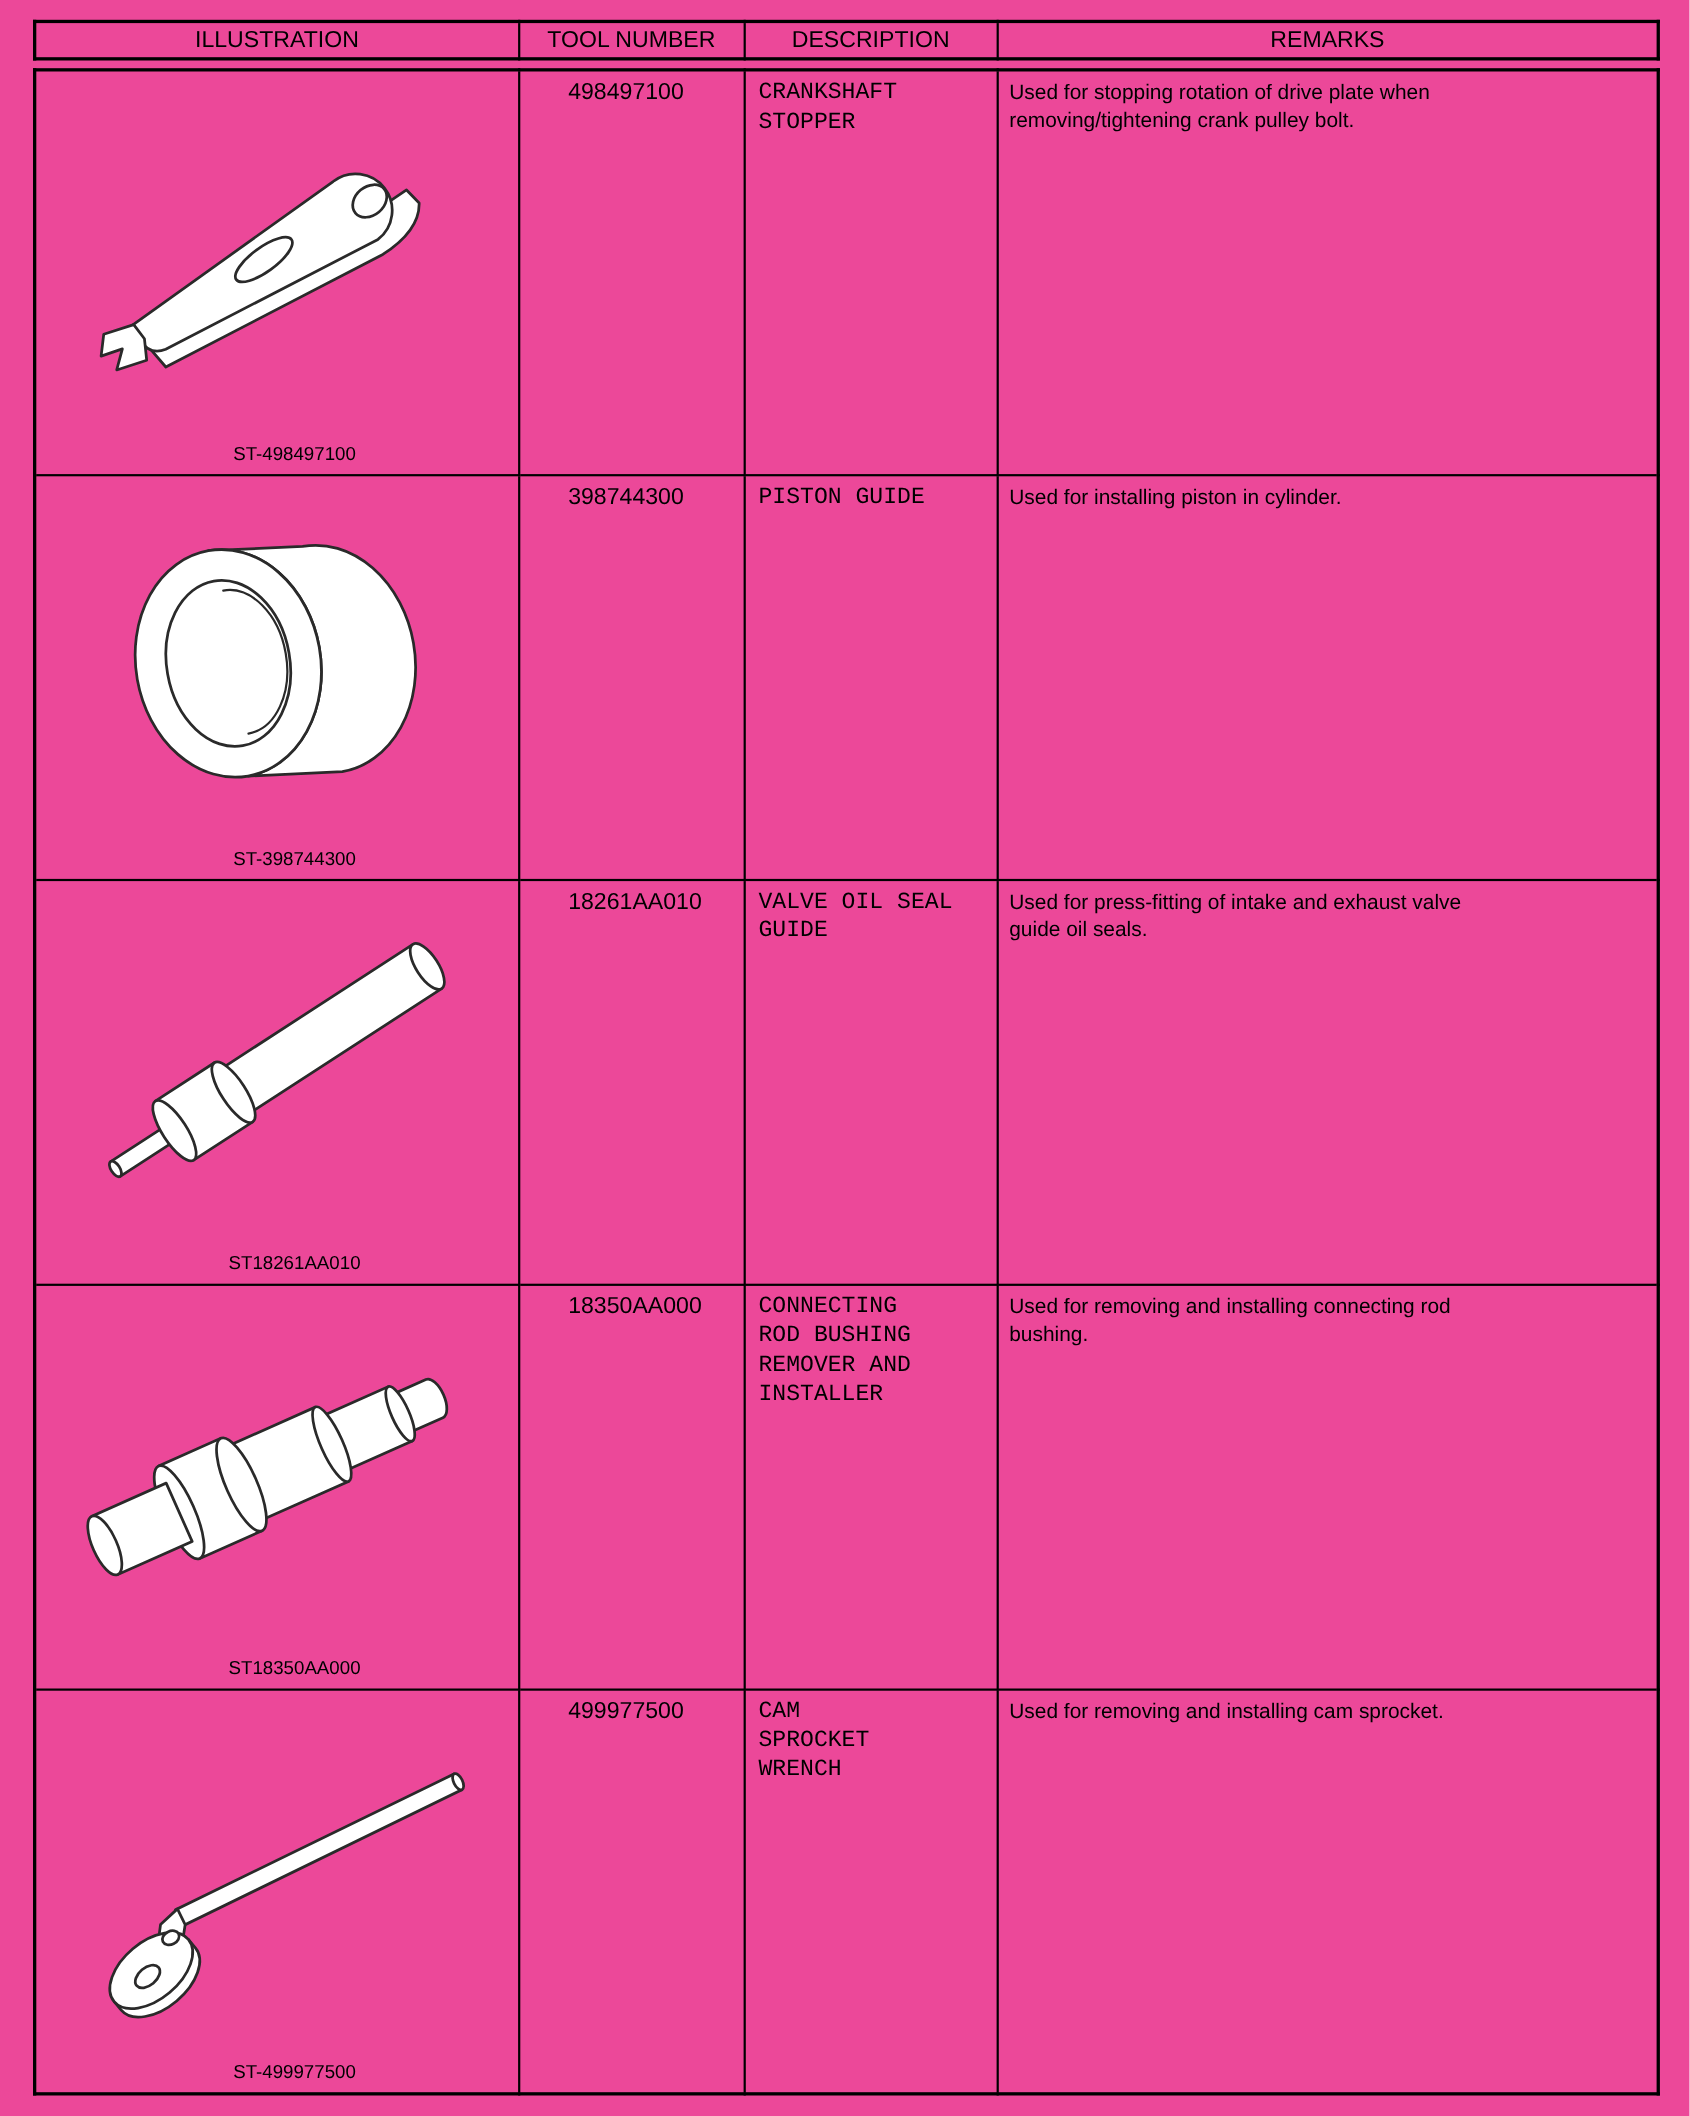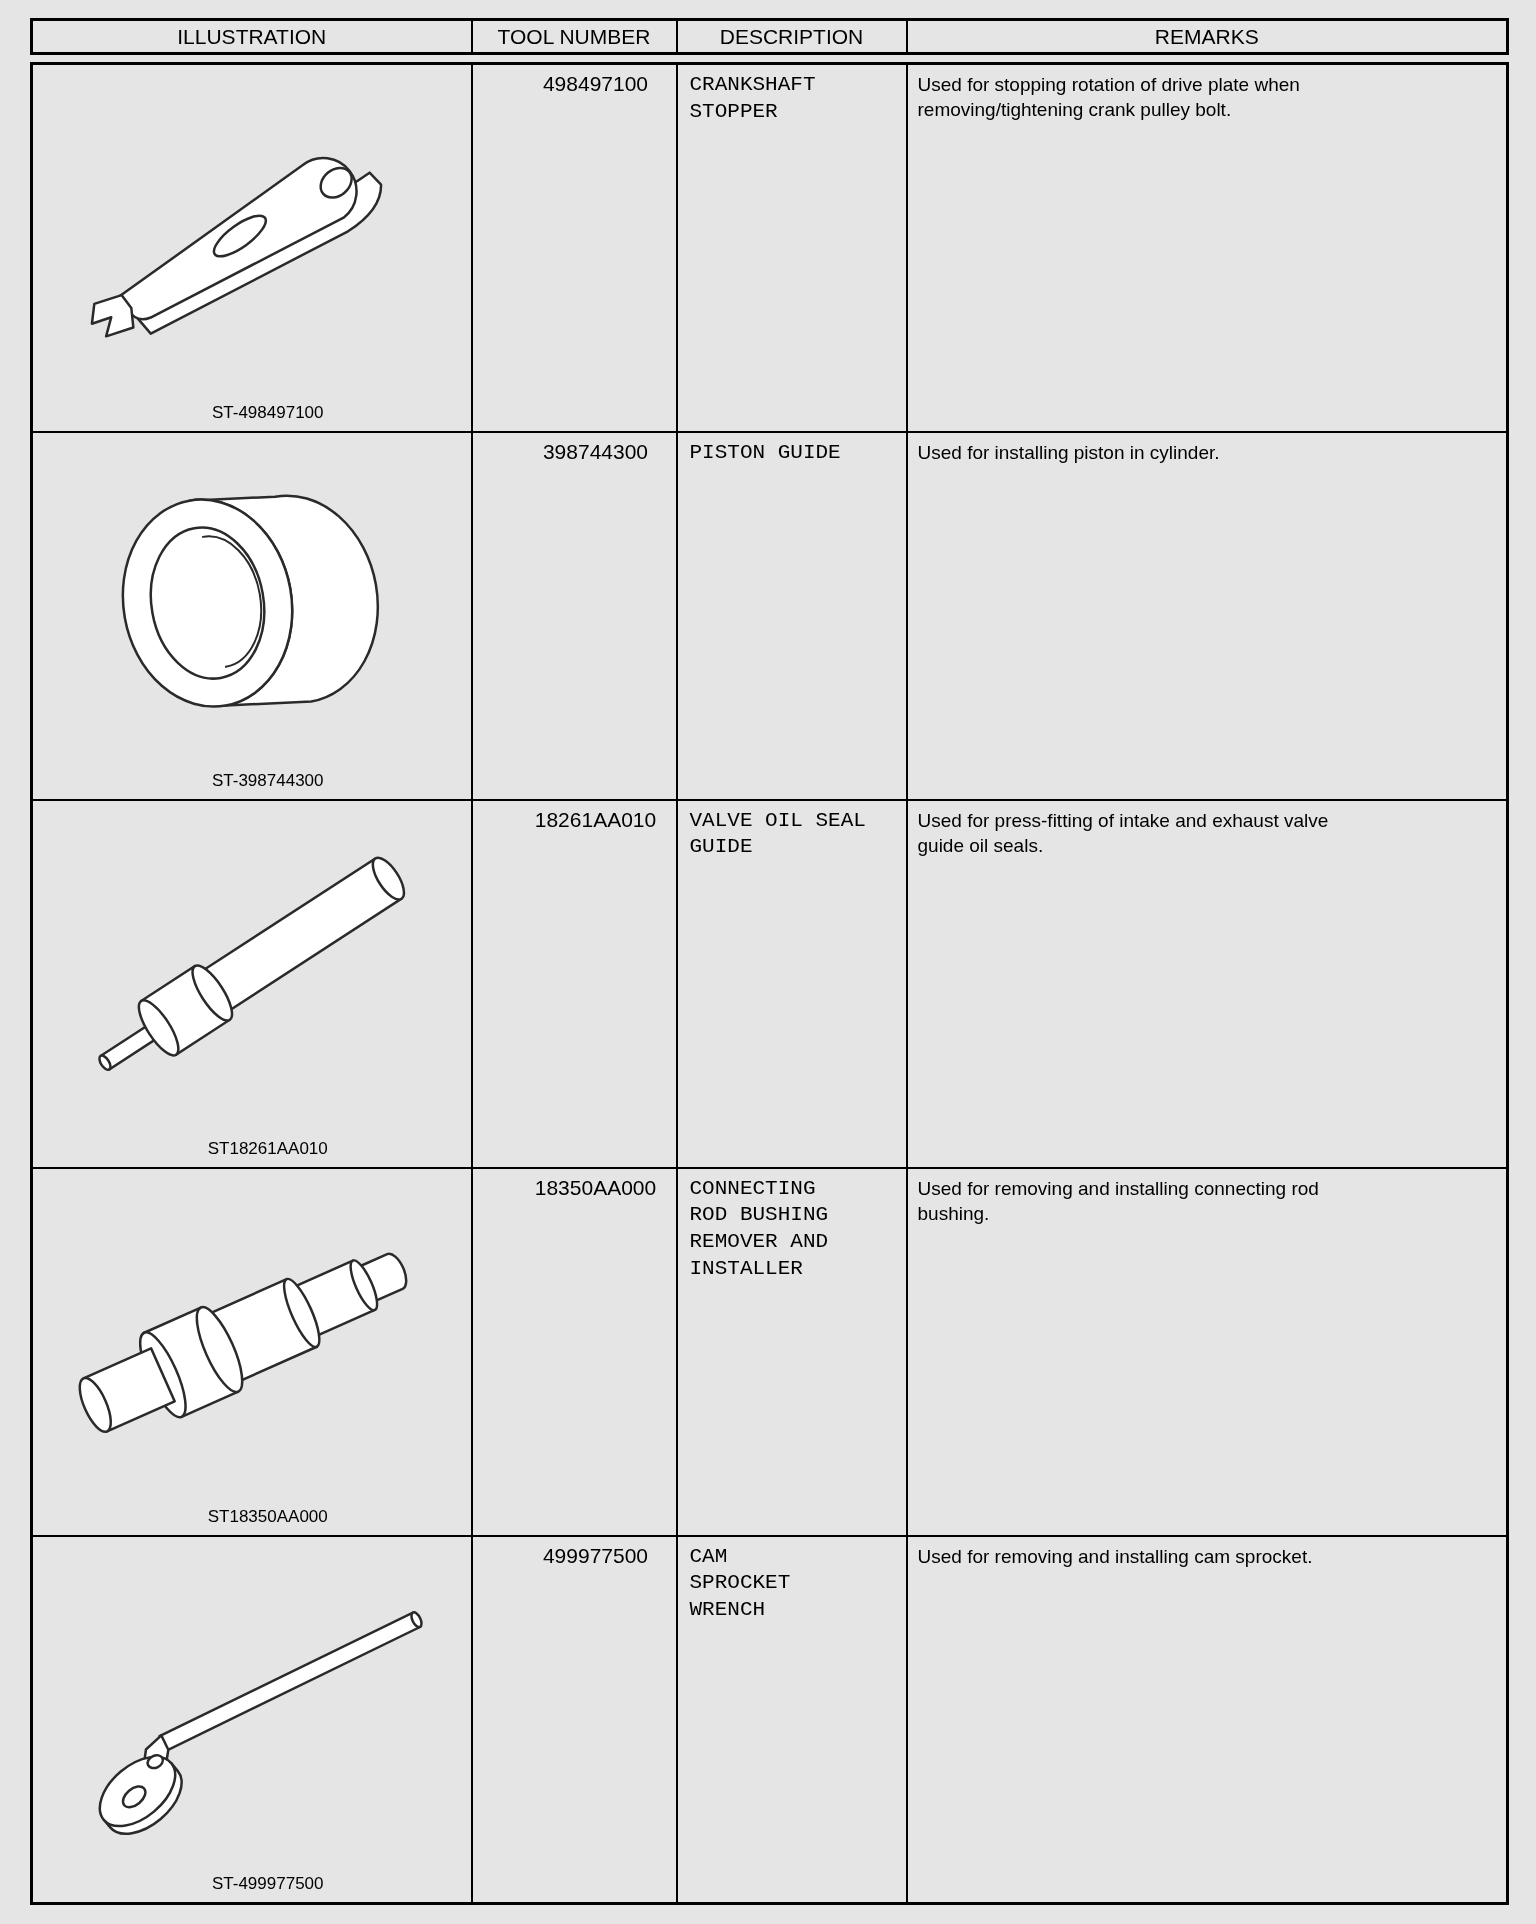--- a/index.html
+++ b/index.html
@@ -1,37 +1,37 @@
 <!DOCTYPE html>
 <html><head>
 <meta charset="utf-8">
 <style>
   * { box-sizing: border-box; }
   html, body { margin: 0; padding: 0; background: #ffffff; }
   .page {
     width: 1536px; height: 1924px;
-    background: #e5e5e5;
+    background: #ec4899;
     position: relative;
     font-family: "Liberation Sans", sans-serif;
     color: #000;
   }
   .table-wrap { position: absolute; left: 30px; top: 18px; width: 1476px; }
 
   table { border-collapse: collapse; table-layout: fixed; width: 1476px; }
   table.htable, table.btable { border: 3px solid #000; }
   td { border: 2px solid #000; }
 
   .htable td {
     height: 34px; text-align: center; vertical-align: middle;
     font-size: 21px; padding: 2px 4px;
   }
   .btable { margin-top: 7px; }
   .btable td { vertical-align: top; height: 368px; }
 
-  .cell-tool { text-align: center; font-size: 21px; padding-top: 7px; padding-left: 44px; }
+  .cell-tool { text-align: left; font-size: 21px; padding-top: 7px; padding-left: 44px; }
   .cell-desc {
     font-size: 21px; padding: 7px 8px 0 12px;
     white-space: pre-line; line-height: 1.28; font-family: Liberation Mono, monospace;
   }
   .cell-remarks {
     font-size: 19px; padding: 7px 10px 0 10px;
     white-space: pre-line; line-height: 1.32;
   }
 
   .ill-cell { position: relative; }

